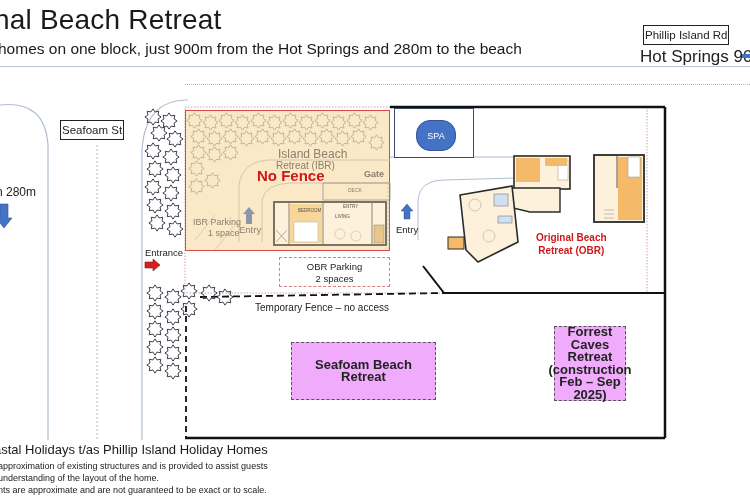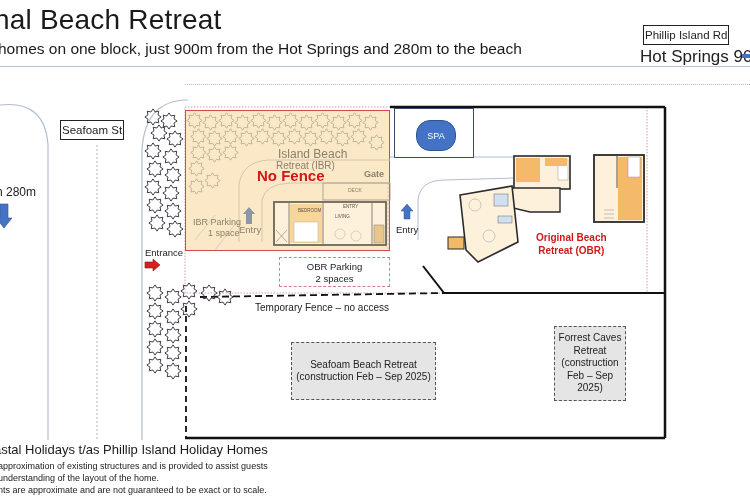--- a/index.html
+++ b/index.html
@@ -50,23 +50,23 @@
     .spa-inner {
       left: 416px; top: 120px; width: 40px; height: 31px; background: #4472c4;
       border-radius: 14px; border: 1px solid #2f5597; color: #fff; font-size: 9px;
       display: flex; align-items: center; justify-content: center;
     }
     .obr-label {
       left: 536px; top: 231px; font-size: 10px; font-weight: bold; color: #d01818;
       text-align: center; line-height: 13px; white-space: nowrap;
     }
     .construction-box {
-      background: #e5e5e5; border: 1.3px dashed #555; text-align: center;
-      font-size: 10px; line-height: 12.5px; color: #222;
-      display: flex; align-items: center; justify-content: center;
+      background: #f0abfc; border: 1.3px dashed #555; text-align: center;
+      font-size: 13px; line-height: 12.5px; color: #222;
+      display: flex; align-items: center; justify-content: center; font-weight: bold;
     }
     .seafoam-br { left: 291px; top: 342px; width: 145px; height: 58px; }
     .forrest-cr { left: 554px; top: 326px; width: 72px; height: 75px; }
     .footer-company {
       left: -6px; top: 442px; font-size: 13px; color: #1a1a1a; white-space: nowrap;
     }
     .footer-line { font-size: 9px; color: #1a1a1a; white-space: nowrap; left: -2px; }
     svg.map { position: absolute; left: 0; top: 0; }
   </style>
 </head>
@@ -272,21 +272,20 @@
 <div class="abs obr-label">
   <div>Original Beach</div>
   <div>Retreat (OBR)</div>
 </div>
 
 <div class="abs small-text" style="left:255px; top:302px; font-size:10px;">Temporary Fence – no access</div>
 
 <div class="abs construction-box seafoam-br">
   <div>
     <div>Seafoam Beach Retreat</div>
-    <div>(construction Feb – Sep 2025)</div>
   </div>
 </div>
 <div class="abs construction-box forrest-cr">
   <div>
     <div>Forrest Caves</div>
     <div>Retreat</div>
     <div>(construction</div>
     <div>Feb – Sep</div>
     <div>2025)</div>
   </div>

